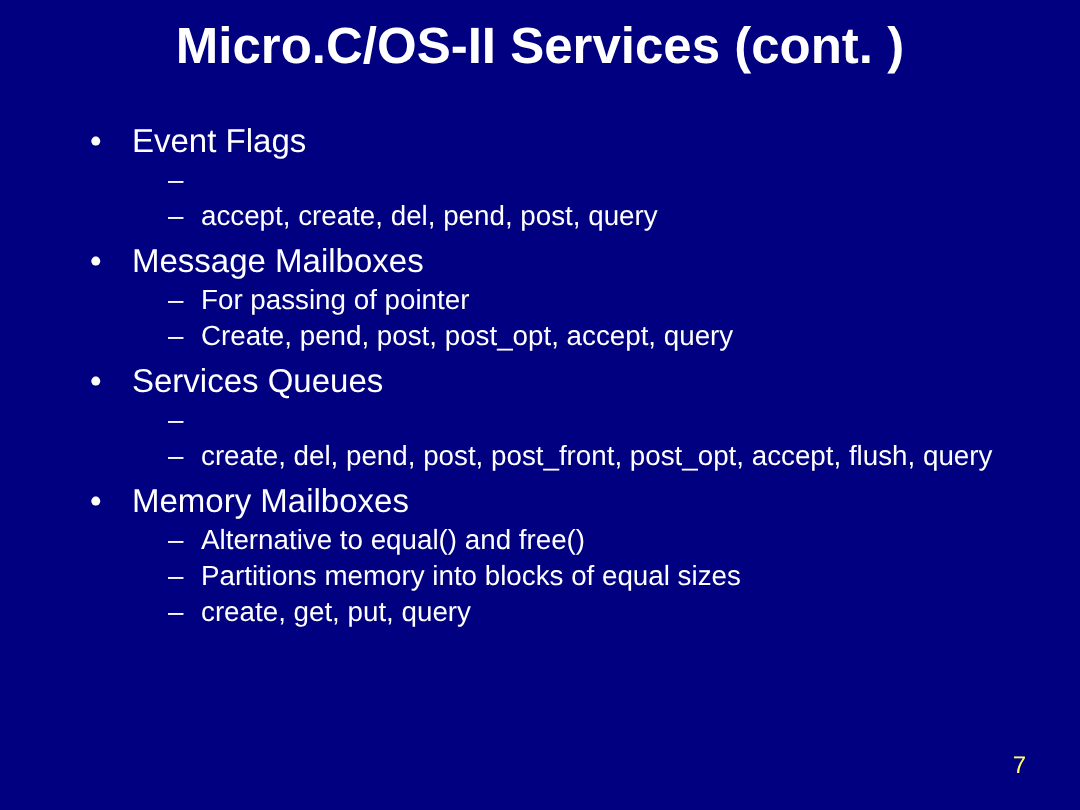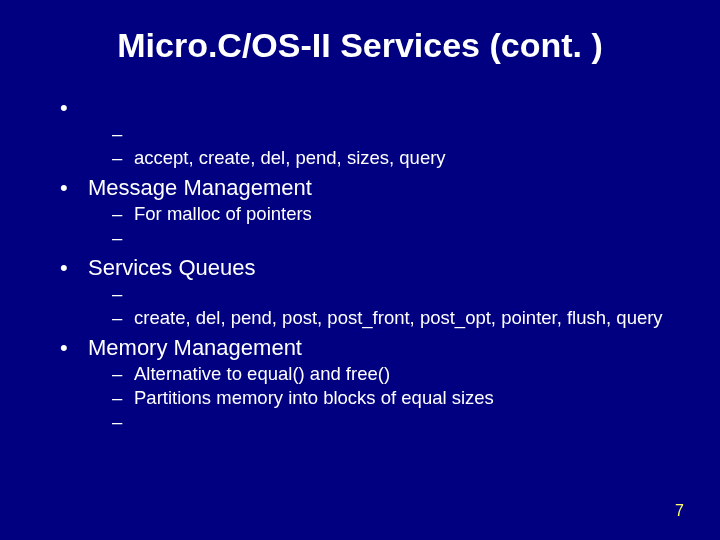--- a/index.html
+++ b/index.html
@@ -9,21 +9,21 @@
     height: 540px;
     background: #000080;
     font-family: Arial, Helvetica, sans-serif;
     overflow: hidden;
   }
   .slide {
     width: 720px;
     height: 540px;
     position: relative;
     box-sizing: border-box;
-    padding: 26px 30px 30px 30px;
+    padding: 12px 30px 30px 30px;
     color: #ffffff;
   }
   .title {
     font-size: 34px;
     font-weight: bold;
     text-align: center;
     margin: 0 0 30px 0;
     letter-spacing: 0px;
   }
   .l1 {
@@ -53,63 +53,66 @@
   }
 </style>
 </head>
 <body>
 
 <div class="slide">
   <h1 class="title">Micro.C/OS-II Services (cont. )</h1>
 
   <div class="l1">
     <span class="bullet">•</span>
+    <span>Event Flags</span>
   </div>
   <div class="l2">
     <span class="dash">–</span>
   </div>
   <div class="l2">
     <span class="dash">–</span>
-    <span>accept, create, del, pend, sizes, query</span>
+    <span>accept, create, del, pend, post, query</span>
   </div>
 
   <div class="l1">
     <span class="bullet">•</span>
-    <span>Message Management</span>
+    <span>Message Mailboxes</span>
   </div>
   <div class="l2">
     <span class="dash">–</span>
-    <span> For malloc of pointers</span>
+    <span> For passing of pointer</span>
   </div>
   <div class="l2">
     <span class="dash">–</span>
+    <span>Create, pend, post, post_opt, accept, query</span>
   </div>
 
   <div class="l1">
     <span class="bullet">•</span>
     <span>Services Queues</span>
   </div>
   <div class="l2">
     <span class="dash">–</span>
   </div>
   <div class="l2">
     <span class="dash">–</span>
-    <span>create, del, pend, post, post_front, post_opt, pointer, flush, query</span>
+    <span>create, del, pend, post, post_front, post_opt, accept, flush, query</span>
   </div>
 
   <div class="l1">
     <span class="bullet">•</span>
-    <span>Memory Management</span>
+    <span>Memory Mailboxes</span>
   </div>
   <div class="l2">
     <span class="dash">–</span>
     <span>Alternative to equal() and free()</span>
   </div>
   <div class="l2">
     <span class="dash">–</span>
     <span>Partitions memory into blocks of equal sizes</span>
   </div>
   <div class="l2">
     <span class="dash">–</span>
+    <span>create, get, put, query</span>
   </div>
 
   <div class="page-num">7</div>
 </div>
 
 </body></html>

